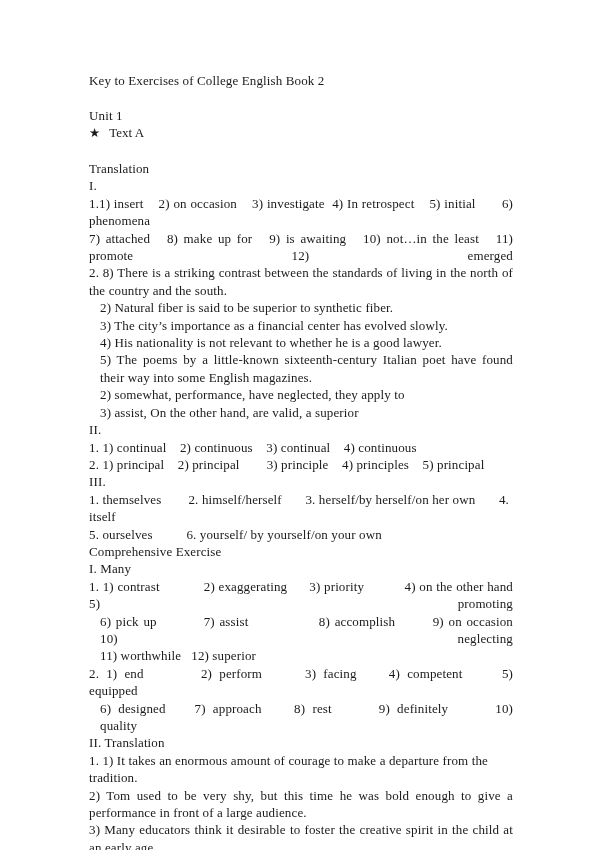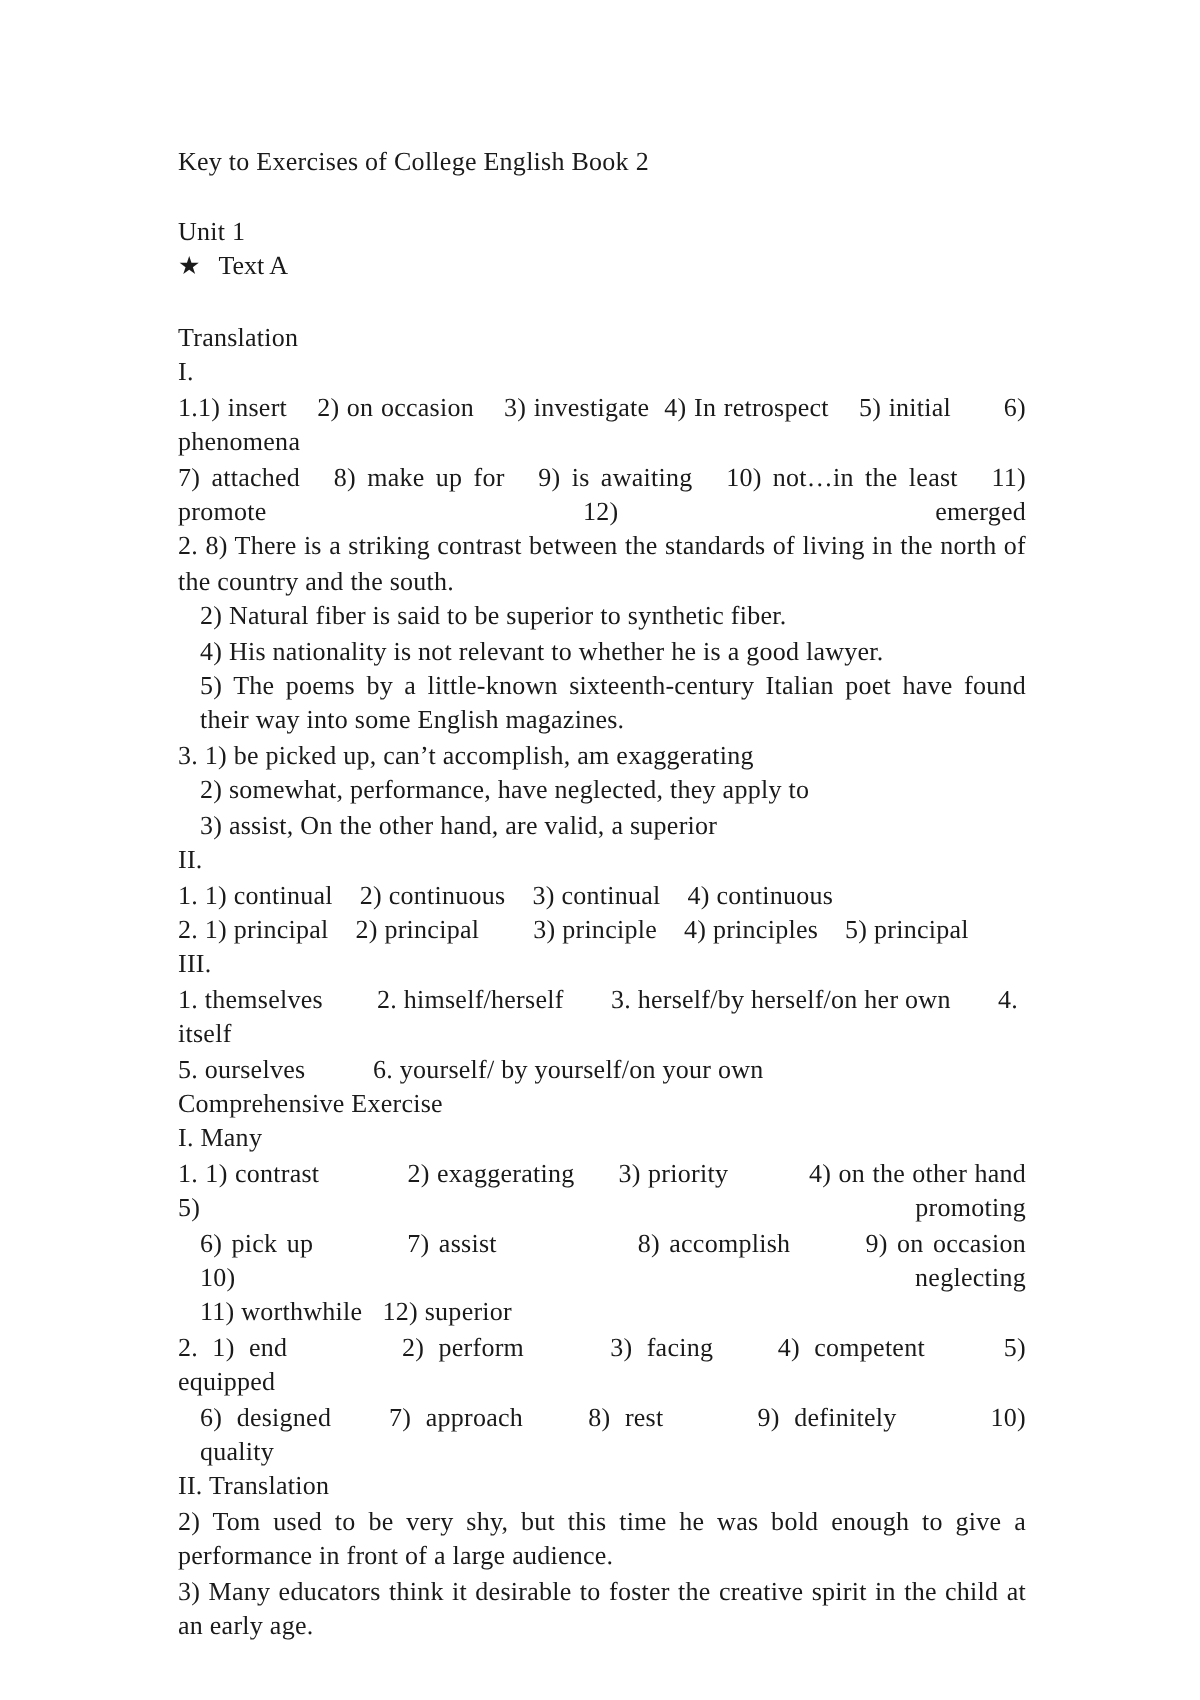--- a/index.html
+++ b/index.html
@@ -81,24 +81,24 @@
     <div class="gap-lg"></div>
 
     <div class="line plain">Translation</div>
     <div class="line plain">I.</div>
 
     <div class="line stretch">1.1) insert    2) on occasion    3) investigate  4) In retrospect    5) initial       6) phenomena</div>
     <div class="line stretch">7) attached   8) make up for   9) is awaiting   10) not…in the least   11) promote 12) emerged</div>
 
     <div class="line">2. 8) There is a striking contrast between the standards of living in the north of the country and the south.</div>
     <div class="line plain indent1">2) Natural fiber is said to be superior to synthetic fiber.</div>
+    <div class="line plain indent1">3) The city’s importance as a financial center has evolved slowly.</div>
     <div class="line plain indent1">4) His nationality is not relevant to whether he is a good lawyer.</div>
     <div class="line indent1">5) The poems by a little-known sixteenth-century Italian poet have found their way into some English magazines.</div>
 
-    <div class="line plain">3. 1) be picked up, can’t accomplish, am exaggerating</div>
     <div class="line plain indent1">2) somewhat, performance, have neglected, they apply to</div>
     <div class="line plain indent1">3) assist, On the other hand, are valid, a superior</div>
 
     <div class="line plain">II.</div>
     <div class="line plain">1. 1) continual    2) continuous    3) continual    4) continuous</div>
     <div class="line plain">2. 1) principal    2) principal        3) principle    4) principles    5) principal</div>
 
     <div class="line plain">III.</div>
     <div class="line plain">1. themselves        2. himself/herself       3. herself/by herself/on her own       4. itself</div>
     <div class="line plain">5. ourselves          6. yourself/ by yourself/on your own</div>
@@ -106,17 +106,18 @@
     <div class="line plain">Comprehensive Exercise</div>
     <div class="line plain">I. Many</div>
 
     <div class="line stretch">1. 1) contrast            2) exaggerating      3) priority           4) on the other hand      5) promoting</div>
     <div class="line stretch indent1">6) pick up          7) assist               8) accomplish        9) on occasion          10) neglecting</div>
     <div class="line plain indent1">11) worthwhile   12) superior</div>
     <div class="line stretch">2.  1)  end                2)  perform            3)  facing         4)  competent           5) equipped</div>
     <div class="line stretch indent1">6)  designed        7)  approach         8)  rest             9)  definitely             10) quality</div>
 
     <div class="line plain">II. Translation</div>
+    <div class="line plain">1. 1) It takes an enormous amount of courage to make a departure from the tradition.</div>
     <div class="line">2) Tom used to be very shy, but this time he was bold enough to give a performance in front of a large audience.</div>
     <div class="line">3) Many educators think it desirable to foster the creative spirit in the child at an early age.</div>
 
   </div>
 </div>
 
 </body></html>

